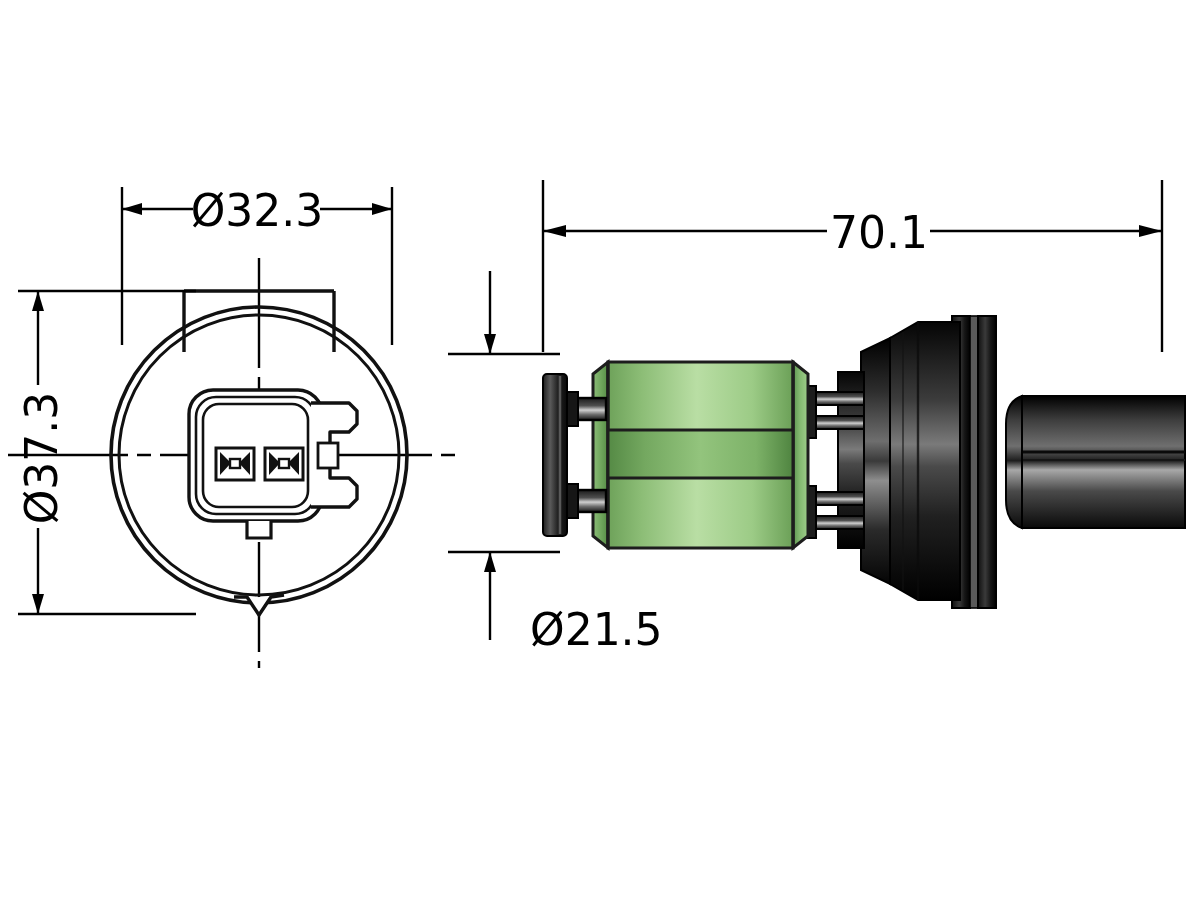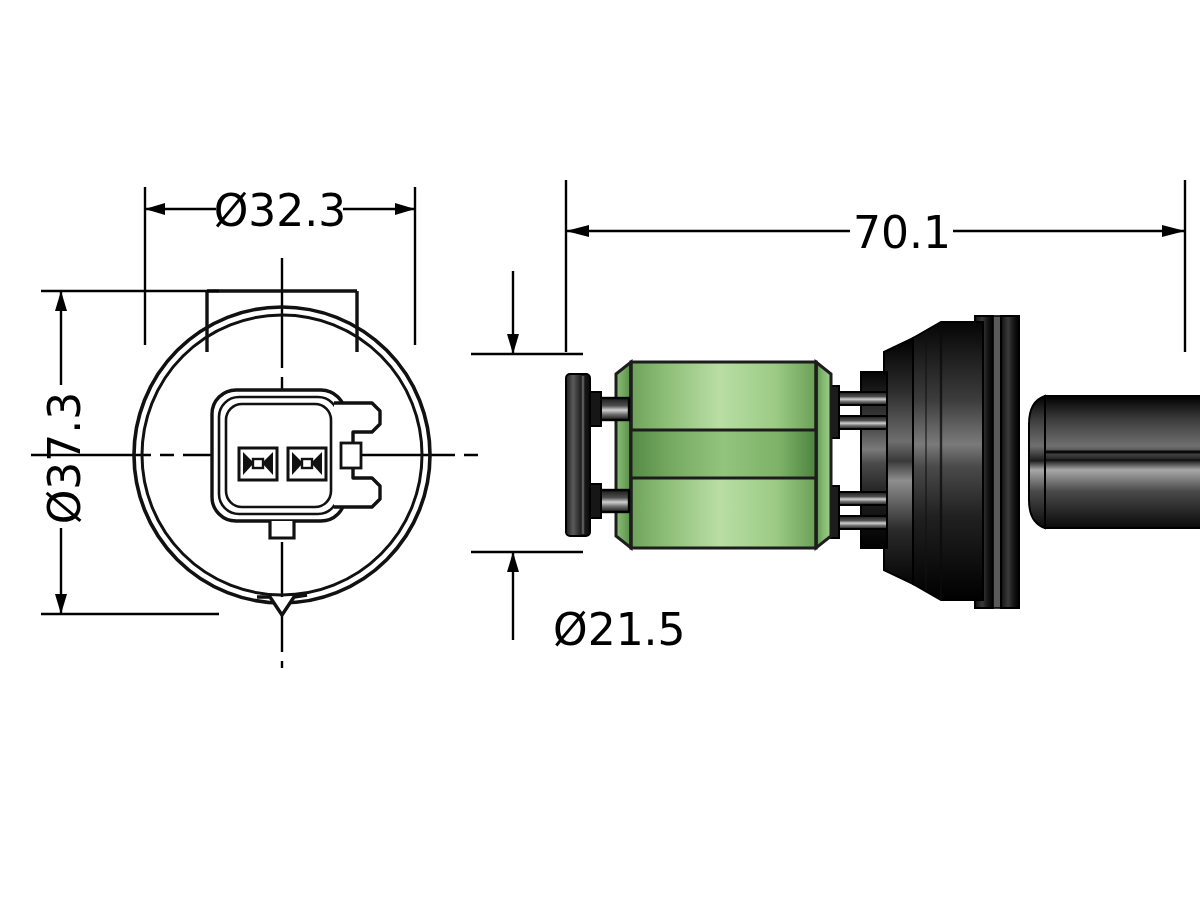--- a/index.html
+++ b/index.html
@@ -11,21 +11,20 @@
     width: 1200px;
     height: 900px;
     font-family: "DejaVu Sans", "Liberation Sans", sans-serif;
     overflow: hidden;
   }
   #drawing-root {
     position: relative;
     width: 1096px;
     height: 900px;
     background: #ffffff;
-    padding-left: 23px;
   }
   svg.sheet {
     display: block;
     width: 1200px;
     height: 900px;
   }
   text.dim {
     font-family: "DejaVu Sans", "Liberation Sans", sans-serif;
     fill: #000000;
     font-size: 44px;

